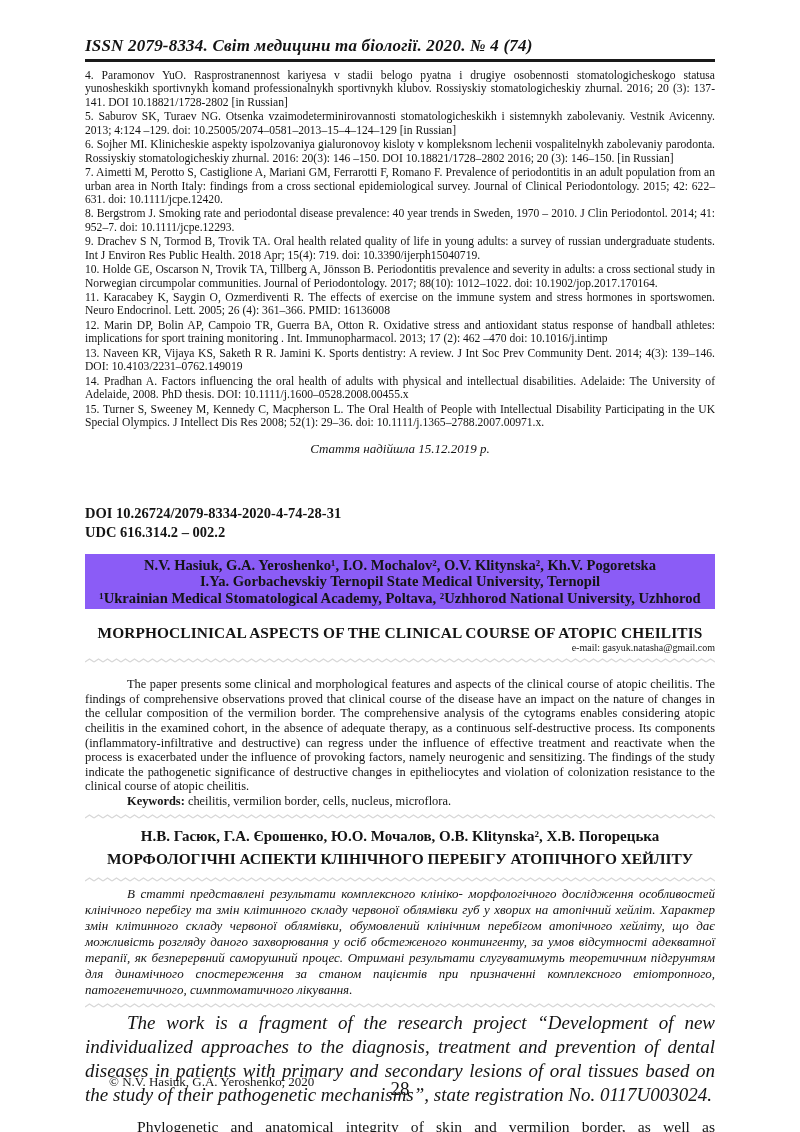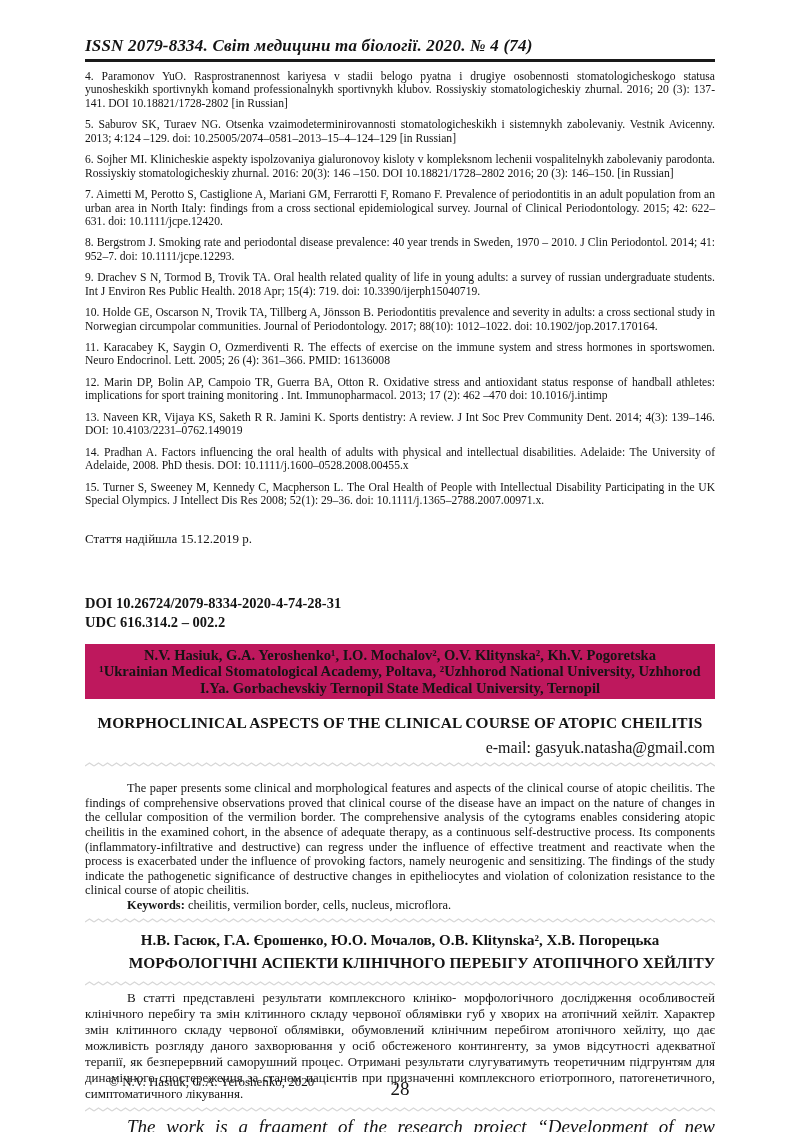--- a/index.html
+++ b/index.html
@@ -14,42 +14,42 @@
     overflow:hidden;
   }
   .journal-header{
     font-size:17px;font-weight:bold;font-style:italic;
     letter-spacing:.2px;
     padding-bottom:3px;
     border-bottom:3px solid #1a1a1a;
     white-space:nowrap;
   }
   .refs{margin-top:7px;font-size:11.6px;line-height:1.16;text-align:justify;}
-  .ref{margin:8px 0 1px 0;}
-  .received{margin-top:24px;font-size:13px;text-align:left;}
+  .ref{margin:0 0 1px 0;}
+  .received{margin-top:12px;font-size:13px;text-align:center;font-style:italic;}
   .doi-block{margin-top:47px;font-weight:bold;font-size:14.5px;line-height:1.25;}
   .authors-box{
     margin-top:13px;
-    background:#be185d;
+    background:#8b5cf6;
     text-align:center;
     font-weight:bold;
     font-size:14.6px;
     line-height:1.13;
     padding:3px 6px;
   }
   .title-en{margin-top:15px;text-align:center;font-weight:bold;font-size:15.4px;letter-spacing:.1px;}
-  .email{margin-top:7px;text-align:right;font-size:16px;}
+  .email{text-align:right;font-size:10px;}
   .zigzag{height:5px;margin:5px 0 3px 0;}
   .abstract{font-size:12.4px;line-height:1.18;text-align:justify;margin-top:14px;}
   .abstract .para{text-indent:42px;}
   .kw-line{text-indent:42px;}
   .kw-label{font-weight:bold;}
   .ukr-authors{margin-top:9px;text-align:center;font-weight:bold;font-size:15px;}
-  .ukr-title{margin-top:5px;text-align:right;font-weight:bold;font-size:15.4px;}
-  .ukr-abstract{font-size:13px;line-height:1.24;text-align:justify;margin-top:4px;}
+  .ukr-title{margin-top:5px;text-align:center;font-weight:bold;font-size:15.4px;}
+  .ukr-abstract{font-size:13px;line-height:1.24;text-align:justify;margin-top:4px;font-style:italic;}
   .ukr-abstract .para{text-indent:42px;}
   .project-note{font-style:italic;font-size:19px;line-height:1.25;text-align:justify;text-indent:42px;}
   .body-para{margin-top:10px;font-size:15.6px;line-height:1.38;text-align:justify;text-indent:52px;}
   .footer{position:absolute;left:85px;right:85px;bottom:34px;height:24px;font-size:13px;}
   .copyright{position:absolute;left:24px;top:0;}
   .page-number{position:absolute;left:0;right:0;top:4px;text-align:center;font-size:19px;}
   svg.zz{display:block;width:100%;height:5px;}
 </style>
 </head>
 <body>
@@ -75,22 +75,22 @@
 
   <div class="received">Стаття надійшла 15.12.2019 р.</div>
 
   <div class="doi-block">
     <div>DOI 10.26724/2079-8334-2020-4-74-28-31</div>
     <div>UDC 616.314.2 – 002.2</div>
   </div>
 
   <div class="authors-box">
     <div>N.V. Hasiuk, G.A. Yeroshenko¹, I.O. Mochalov², O.V. Klitynska², Kh.V. Pogoretska</div>
+    <div>I.Ya. Gorbachevskiy Ternopil State Medical University, Ternopil</div>
     <div>¹Ukrainian Medical Stomatological Academy, Poltava,  ²Uzhhorod National University, Uzhhorod</div>
-    <div>I.Ya. Gorbachevskiy Ternopil State Medical University, Ternopil</div>
   </div>
 
   <div class="title-en">MORPHOCLINICAL ASPECTS OF THE CLINICAL COURSE OF ATOPIC CHEILITIS</div>
 
   <div class="email">e-mail: gasyuk.natasha@gmail.com</div>
 
   <div class="zigzag">
     <svg class="zz" xmlns="http://www.w3.org/2000/svg">
       <defs>
         <pattern id="zzp" width="9" height="5" patternUnits="userSpaceOnUse">

